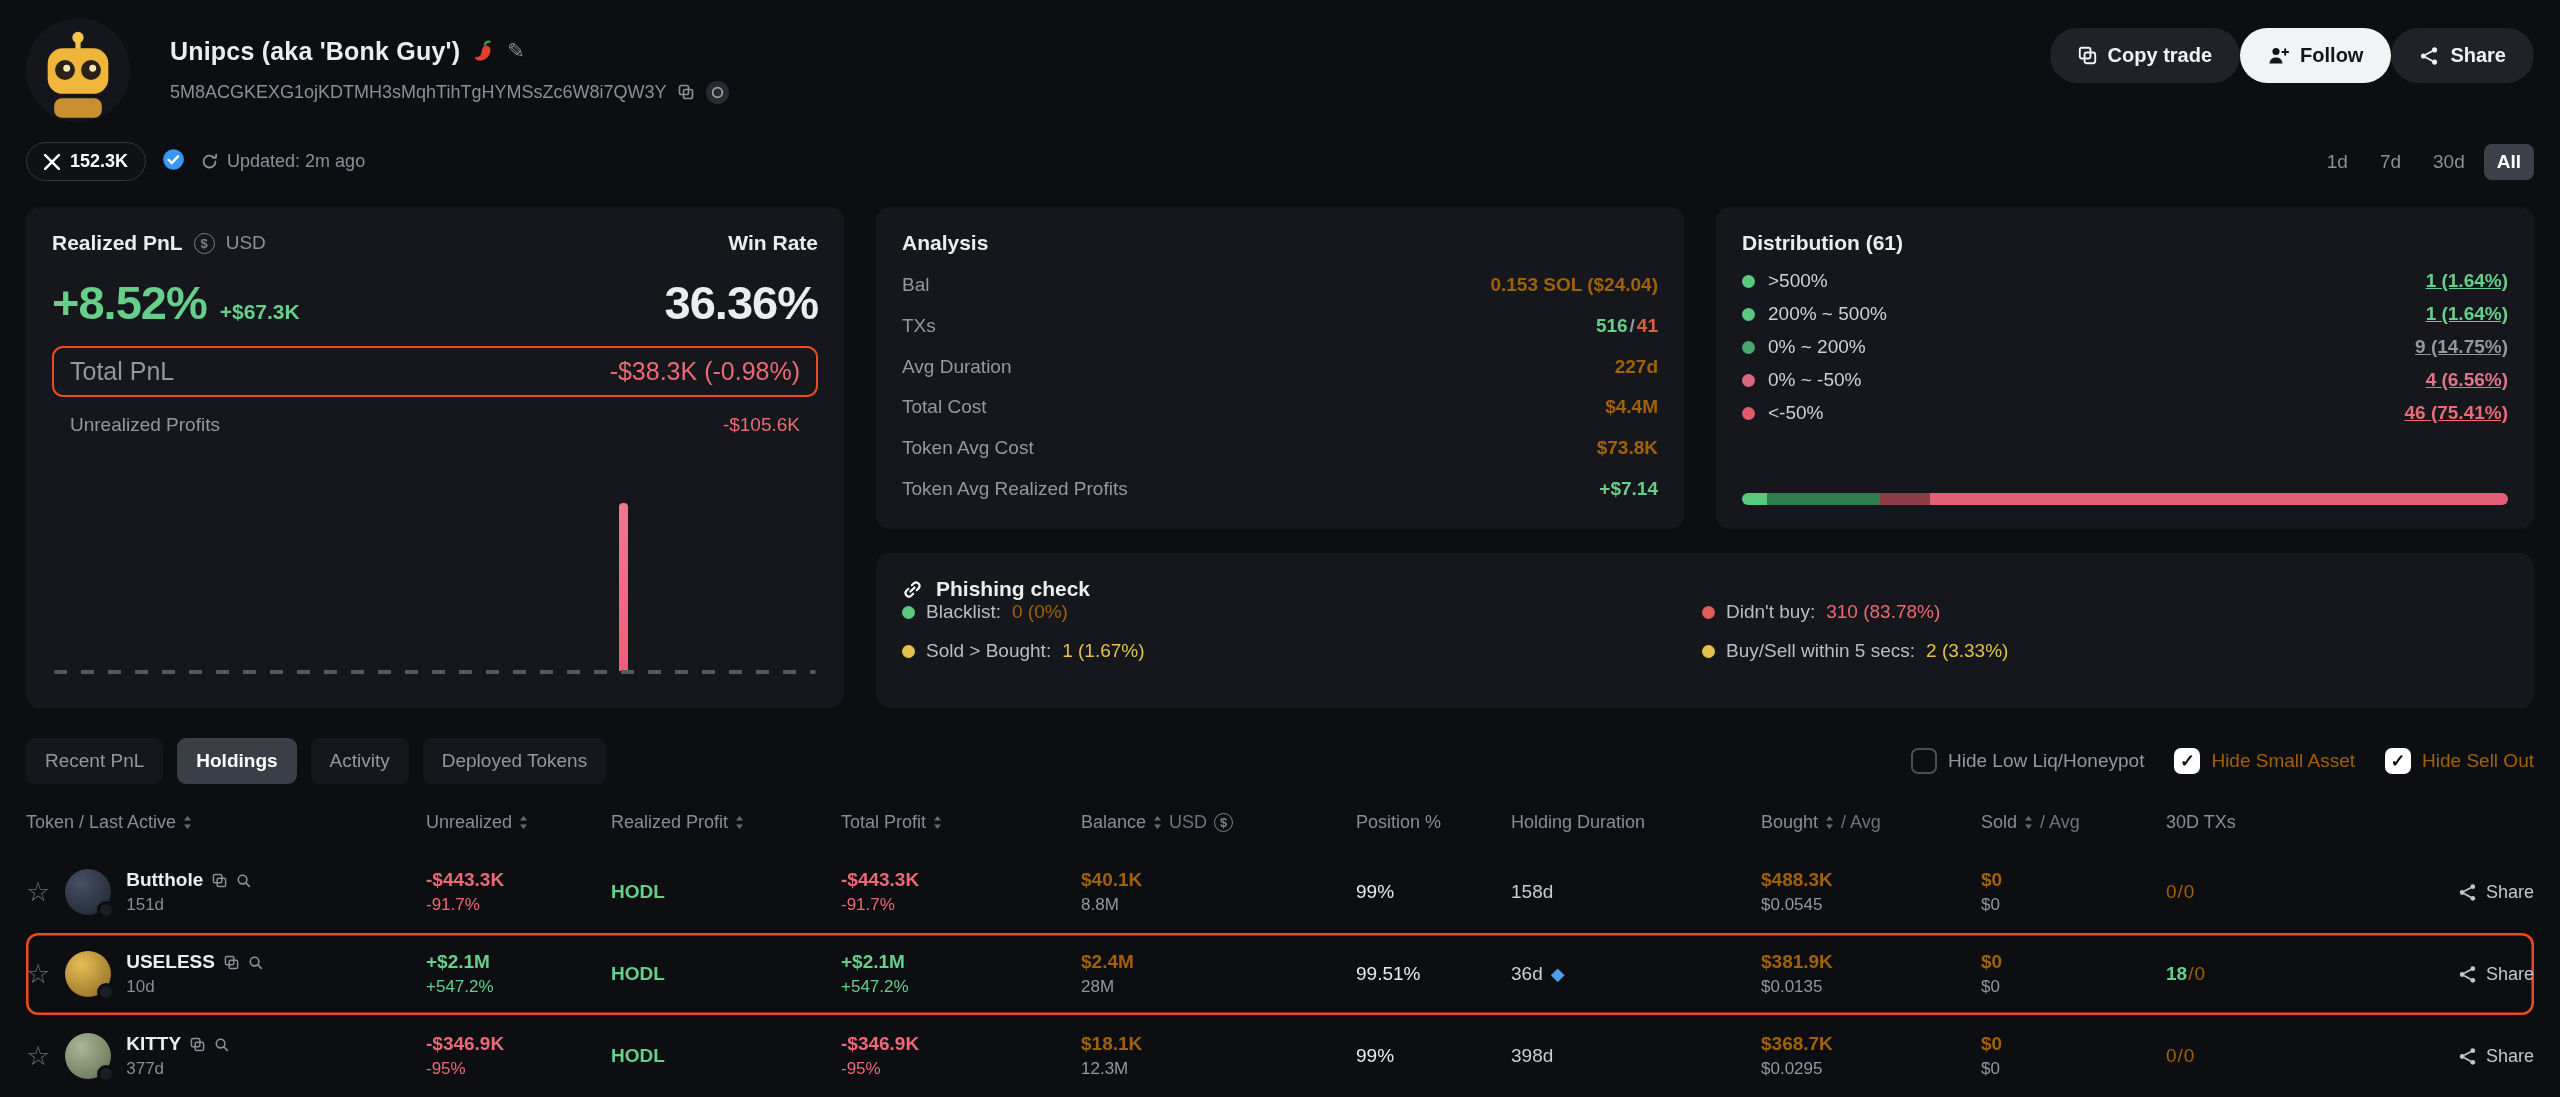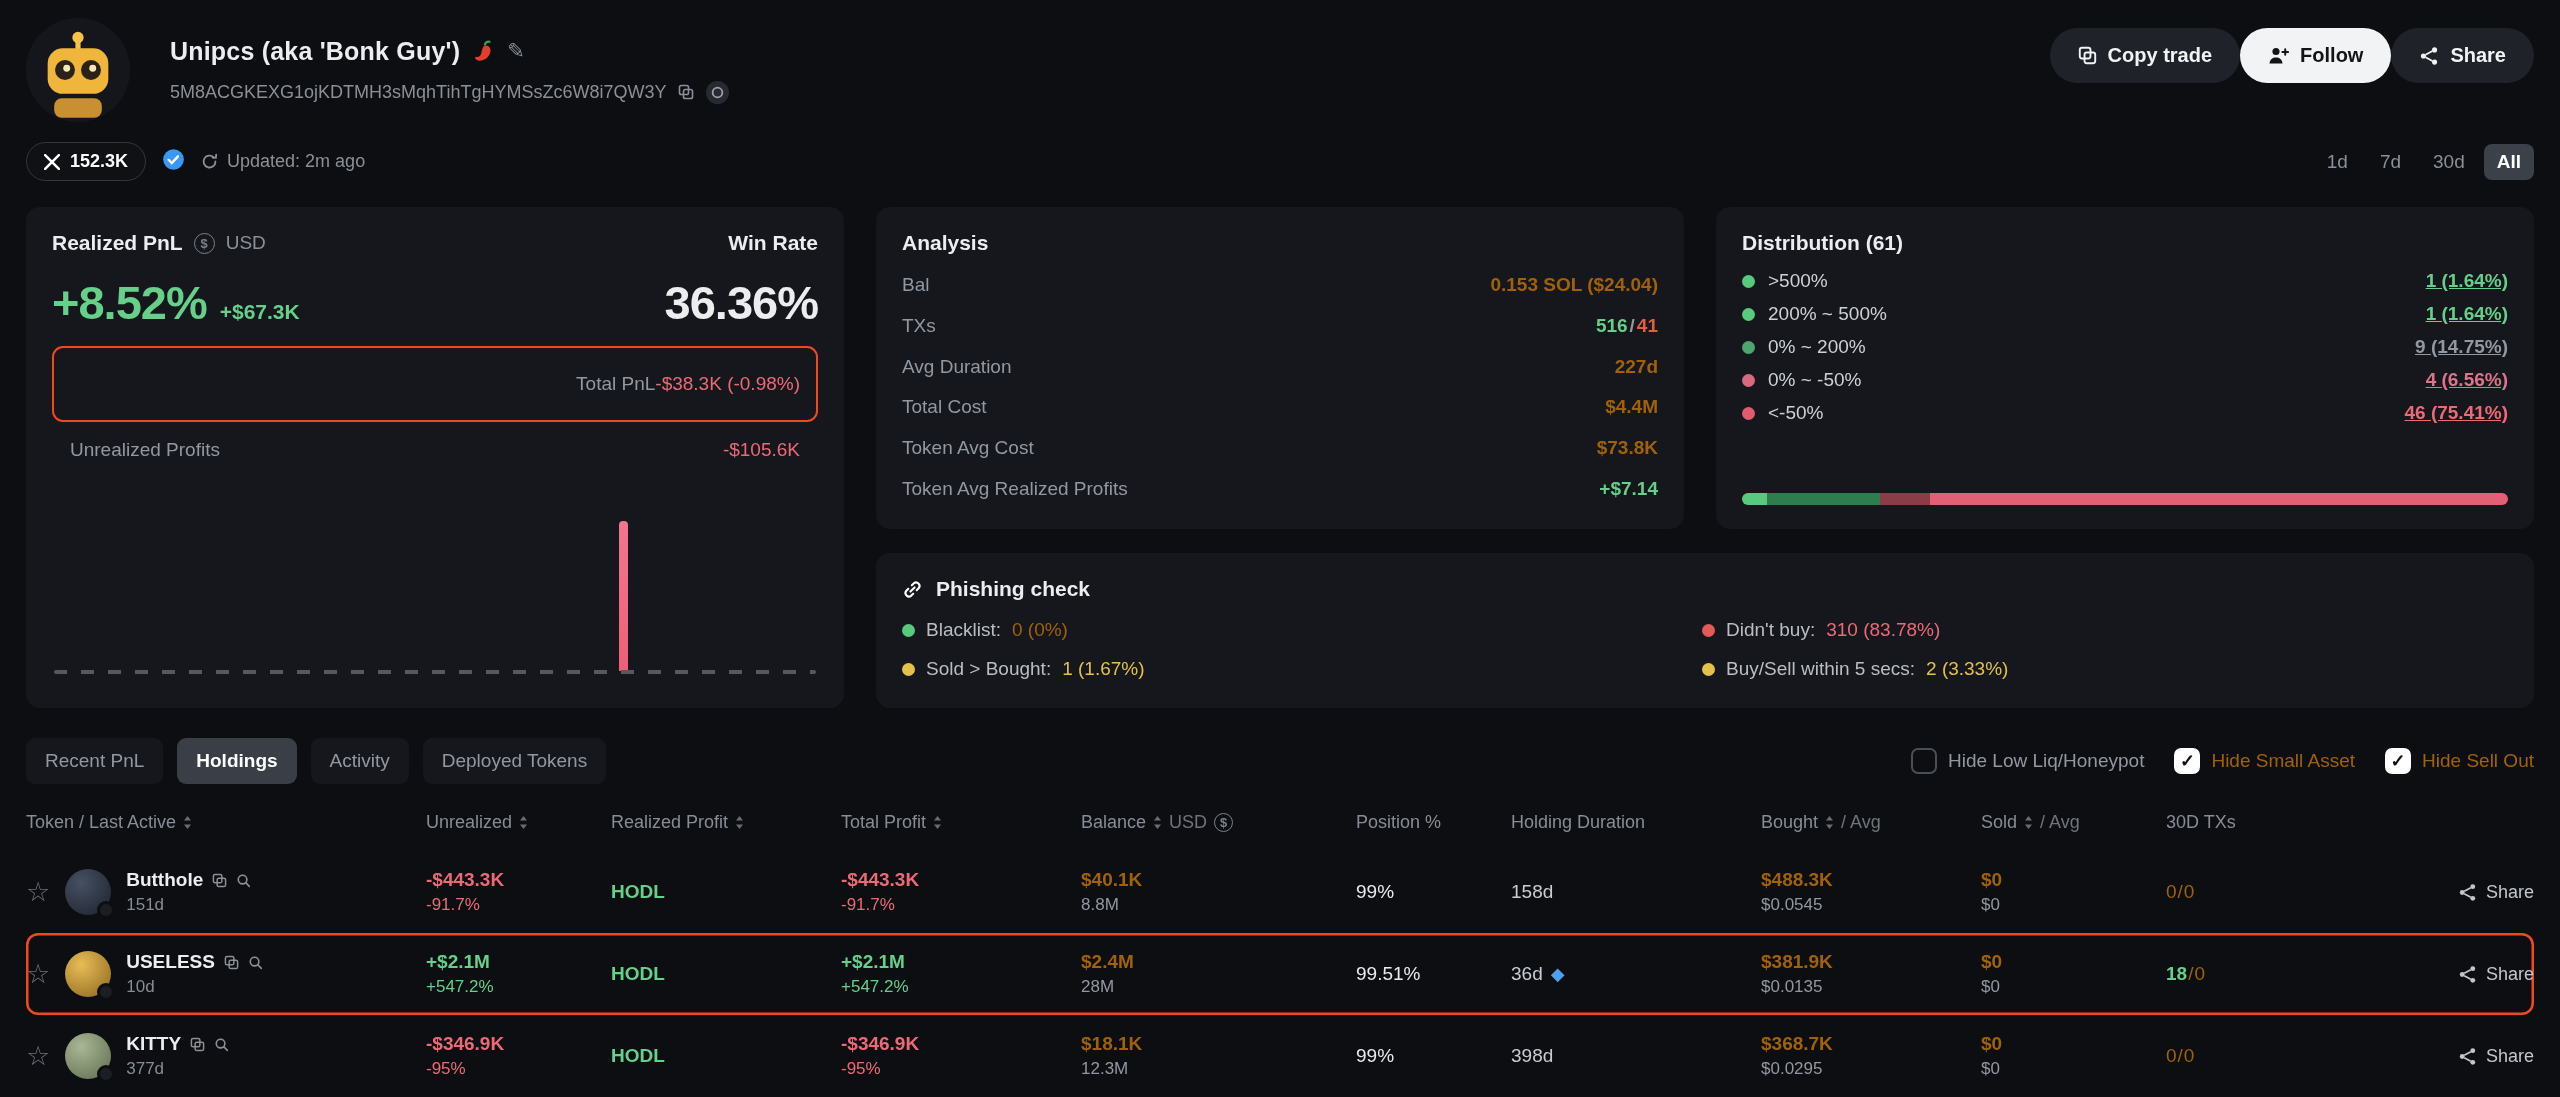--- a/index.html
+++ b/index.html
@@ -39,21 +39,21 @@
   .realized{width:818px;display:flex;flex-direction:column}
   .r-head{display:flex;justify-content:space-between;align-items:center}
   .r-title{display:flex;align-items:center;gap:11px;font-size:21px;font-weight:600}
   .cur-icon{width:21px;height:21px;border:1.5px solid #7c828b;border-radius:50%;color:#7c828b;font-size:13px;display:inline-flex;align-items:center;justify-content:center;font-weight:700;cursor:pointer}
   .r-cur{color:#8b9098;font-size:19px;font-weight:400}
   .winrate-label{font-size:21px;font-weight:600}
   .r-nums{display:flex;justify-content:space-between;align-items:baseline;margin-top:20px}
   .r-left{display:flex;align-items:baseline;gap:13px}
   .big{font-size:47px;font-weight:700;letter-spacing:-1px}
   .r-usd{font-size:21px;font-weight:600}
-  .total-row{display:flex;justify-content:flex-end;align-items:center;margin-top:16px;border:2.5px solid #f0491f;border-radius:11px;padding:25px 16px;font-size:19px}
+  .total-row{display:flex;justify-content:space-between;align-items:center;margin-top:16px;border:2.5px solid #f0491f;border-radius:11px;padding:9px 16px;font-size:25px}
   .unreal-row{display:flex;justify-content:space-between;align-items:center;margin-top:8px;padding:9px 18px;font-size:19px}
   .chart{position:relative;flex:1;margin-top:6px}
   .baseline{position:absolute;left:2px;right:2px;bottom:10px;height:4px;border-radius:2px;
     background:repeating-linear-gradient(90deg,#545962 0 13px,transparent 13px 27px)}
   .pnl-bar{position:absolute;bottom:13px;width:9px;border-radius:4px 4px 0 0}
 
   .right-col{flex:1;display:flex;flex-direction:column;gap:24px}
   .right-row{display:flex;gap:32px;height:322px}
   .analysis{flex:1;display:flex;flex-direction:column}
   .p-title{font-size:21px;font-weight:600}
@@ -66,21 +66,21 @@
   .d-rows{margin-top:15px;display:flex;flex-direction:column;gap:11px}
   .d-row{display:flex;justify-content:space-between;align-items:center;font-size:19px}
   .d-left{display:inline-flex;align-items:center;gap:13px;color:#cdd1d6}
   .dot{width:13px;height:13px;border-radius:50%;flex:none}
   .d-link{text-decoration:underline;cursor:pointer;font-weight:600}
   .d-bar{display:flex;height:12px;border-radius:6px;overflow:hidden;margin-top:auto}
   .d-seg{height:100%}
 
   .phishing{flex:1}
   .ph-title{display:flex;gap:13px;align-items:center;font-size:21px;font-weight:600}
-  .ph-grid{display:grid;grid-template-columns:800px 1fr;grid-template-rows:auto auto;grid-auto-flow:column;row-gap:17px;margin-top:18px}
+  .ph-grid{display:grid;grid-template-columns:800px 1fr;grid-template-rows:auto auto;grid-auto-flow:column;row-gap:17px;}
   .ph-item{display:flex;align-items:center;gap:11px;font-size:19px}
   .ph-label{color:#b9bec5}
 
   
   .tabsbar{display:flex;justify-content:space-between;align-items:center;padding:0 26px;margin-top:30px}
   .tabs{display:flex;gap:14px}
   .tab{padding:12px 19px;border-radius:9px;background:#15171c;color:#9298a2;font-size:19px;border:none;font-family:inherit;cursor:pointer}
   .tab.active{background:#3a3e46;color:#fff;font-weight:700}
   .filters{display:flex;gap:30px;align-items:center}
   .filter{display:flex;gap:11px;align-items:center;font-size:19px;cursor:pointer}

